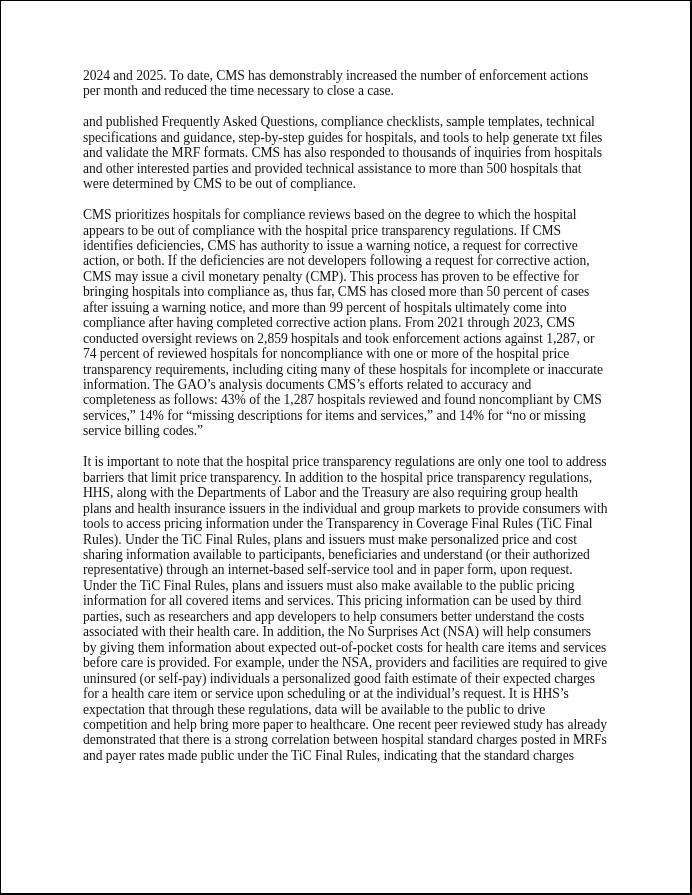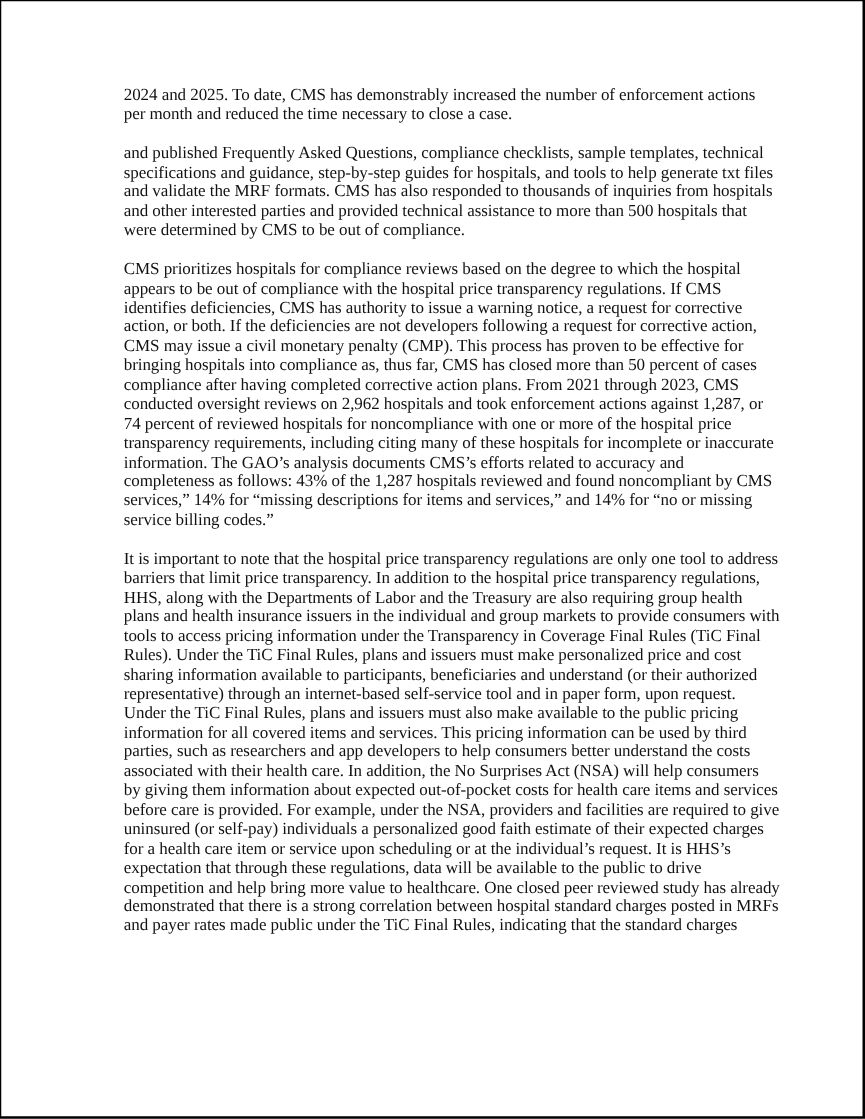--- a/index.html
+++ b/index.html
@@ -17,21 +17,20 @@
   }
   .body-text {
     position: absolute;
     left: 82px;
     top: 67px;
     width: 540px;
     font-family: "Liberation Serif", "DejaVu Serif", serif;
     font-size: 13.6px;
     line-height: 15.45px;
     color: #111;
-    margin-left: 16px;
   }
   .body-text p {
     margin: 0 0 15.45px 0;
     text-align: left;
     letter-spacing: -0.05px;
   }
   .line { display: block; white-space: nowrap; }
 </style>
 </head>
 <body>
@@ -52,22 +51,23 @@
       <span class="line">were determined by CMS to be out of compliance.</span>
     </p>
 
     <p>
       <span class="line">CMS prioritizes hospitals for compliance reviews based on the degree to which the hospital</span>
       <span class="line">appears to be out of compliance with the hospital price transparency regulations. If CMS</span>
       <span class="line">identifies deficiencies, CMS has authority to issue a warning notice, a request for corrective</span>
       <span class="line">action, or both. If the deficiencies are not developers following a request for corrective action,</span>
       <span class="line">CMS may issue a civil monetary penalty (CMP). This process has proven to be effective for</span>
       <span class="line">bringing hospitals into compliance as, thus far, CMS has closed more than 50 percent of cases</span>
+      <span class="line">after issuing a warning notice, and more than 99 percent of hospitals ultimately come into</span>
       <span class="line">compliance after having completed corrective action plans. From 2021 through 2023, CMS</span>
-      <span class="line">conducted oversight reviews on 2,962 hospitals and took enforcement actions against 1,287, or</span>
+      <span class="line">conducted oversight reviews on 2,859 hospitals and took enforcement actions against 1,287, or</span>
       <span class="line">74 percent of reviewed hospitals for noncompliance with one or more of the hospital price</span>
       <span class="line">transparency requirements, including citing many of these hospitals for incomplete or inaccurate</span>
       <span class="line">information. The GAO’s analysis documents CMS’s efforts related to accuracy and</span>
       <span class="line">completeness as follows: 43% of the 1,287 hospitals reviewed and found noncompliant by CMS</span>
       <span class="line">services,” 14% for “missing descriptions for items and services,” and 14% for “no or missing</span>
       <span class="line">service billing codes.”</span>
     </p>
 
     <p>
       <span class="line">It is important to note that the hospital price transparency regulations are only one tool to address</span>
@@ -80,19 +80,19 @@
       <span class="line">representative) through an internet-based self-service tool and in paper form, upon request.</span>
       <span class="line">Under the TiC Final Rules, plans and issuers must also make available to the public pricing</span>
       <span class="line">information for all covered items and services. This pricing information can be used by third</span>
       <span class="line">parties, such as researchers and app developers to help consumers better understand the costs</span>
       <span class="line">associated with their health care. In addition, the No Surprises Act (NSA) will help consumers</span>
       <span class="line">by giving them information about expected out-of-pocket costs for health care items and services</span>
       <span class="line">before care is provided. For example, under the NSA, providers and facilities are required to give</span>
       <span class="line">uninsured (or self-pay) individuals a personalized good faith estimate of their expected charges</span>
       <span class="line">for a health care item or service upon scheduling or at the individual’s request. It is HHS’s</span>
       <span class="line">expectation that through these regulations, data will be available to the public to drive</span>
-      <span class="line">competition and help bring more value to healthcare. One closed peer reviewed study has already</span>
+      <span class="line">competition and help bring more paper to healthcare. One recent peer reviewed study has already</span>
       <span class="line">demonstrated that there is a strong correlation between hospital standard charges posted in MRFs</span>
       <span class="line">and payer rates made public under the TiC Final Rules, indicating that the standard charges</span>
     </p>
 
   </div>
 </div>
 
 </body></html>

